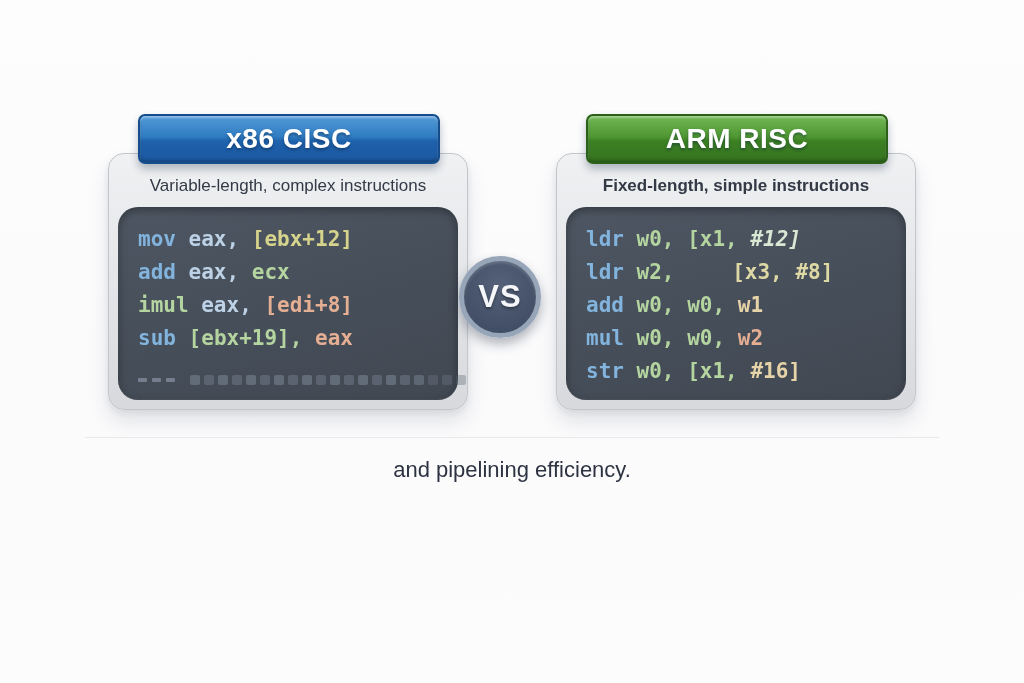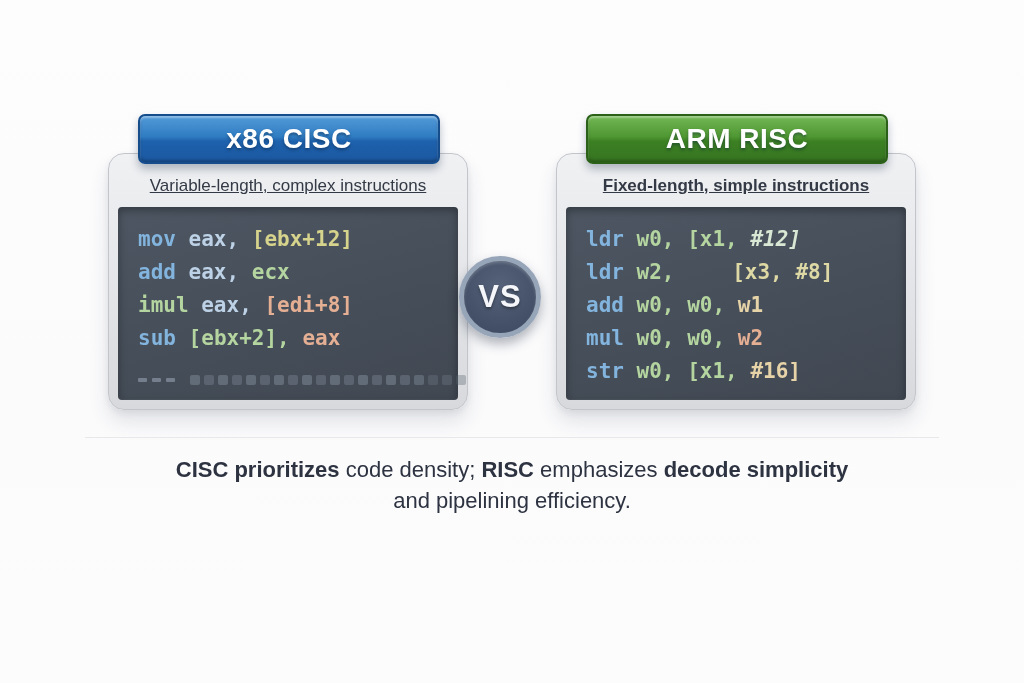--- a/index.html
+++ b/index.html
@@ -51,31 +51,30 @@
     letter-spacing: 0.5px;
     text-shadow: 0 2px 3px rgba(10,30,60,0.45);
   }
 
   .subtitle {
     position: absolute;
     top: 22px; left: 0; right: 0;
     text-align: center;
     font-size: 17px;
     color: #333a46;
-    text-decoration: underline;
   }
   .subtitle.regular { font-weight: 500; }
   .subtitle.bold    { font-weight: 700; }
 
   .code-panel {
     position: absolute;
     left: 9px; right: 9px;
     top: 53px; bottom: 9px;
     background: linear-gradient(165deg, #4d5662 0%, #454d58 60%, #414852 100%);
-    border-radius: 4px;
+    border-radius: 20px;
     box-shadow: inset 0 3px 8px rgba(0,0,0,0.35), inset 0 -1px 2px rgba(255,255,255,0.07);
     padding: 16px 0 0 20px;
   }
   .code-line {
     font-family: "DejaVu Sans Mono", monospace;
     font-size: 21px;
     font-weight: 700;
     line-height: 33px;
     white-space: pre;
   }
@@ -144,21 +143,21 @@
   <div class="card left">
     <div class="banner blue">
       <span class="banner-label">x86 CISC</span>
     </div>
     <div class="subtitle regular">Variable-length, complex instructions</div>
     <div class="code-panel">
       <div>
           <div class="code-line"><span style="color: rgb(130, 180, 222);">mov</span><span style="color: rgb(189, 210, 230);"> eax, </span><span style="color: rgb(214, 211, 140);">[ebx+12]</span></div>
           <div class="code-line"><span style="color: rgb(130, 180, 222);">add</span><span style="color: rgb(189, 210, 230);"> eax, </span><span style="color: rgb(181, 213, 160);">ecx</span></div>
           <div class="code-line"><span style="color: rgb(181, 213, 160);">imul</span><span style="color: rgb(189, 210, 230);"> eax, </span><span style="color: rgb(229, 175, 148);">[edi+8]</span></div>
-          <div class="code-line"><span style="color: rgb(130, 180, 222);">sub</span><span style="color: rgb(189, 210, 230);"> </span><span style="color: rgb(181, 213, 160);">[ebx+2],</span><span style="color: rgb(189, 210, 230);"> </span><span style="color: rgb(229, 175, 148);">eax</span></div>
+          <div class="code-line"><span style="color: rgb(130, 180, 222);">sub</span><span style="color: rgb(189, 210, 230);"> </span><span style="color: rgb(181, 213, 160);">[ebx+19],</span><span style="color: rgb(189, 210, 230);"> </span><span style="color: rgb(229, 175, 148);">eax</span></div>
         </div>
       <div class="byte-row">
           <span class="dash" style="background: rgb(116, 126, 140);"></span>
           <span class="dash" style="background: rgb(116, 126, 140);"></span>
           <span class="dash" style="background: rgb(116, 126, 140);"></span>
           <span class="gap"></span>
           <span class="sq" style="background: rgb(98, 108, 121);"></span>
           <span class="sq" style="background: rgb(90, 99, 111);"></span>
           <span class="sq" style="background: rgb(98, 108, 121);"></span>
           <span class="sq" style="background: rgb(90, 99, 111);"></span>
@@ -198,17 +197,16 @@
           <div class="code-line"><span style="color: rgb(130, 180, 222);">add</span><span style="color: rgb(181, 213, 160);"> w0, </span><span style="color: rgb(181, 213, 160);">w0, </span><span style="color: rgb(230, 212, 168);">w1</span></div>
           <div class="code-line"><span style="color: rgb(130, 180, 222); margin-top: 48px;">mul</span><span style="color: rgb(181, 213, 160);"> w0, </span><span style="color: rgb(181, 213, 160);">w0, </span><span style="color: rgb(229, 175, 148); text-align: right;">w2</span></div>
           <div class="code-line"><span style="color: rgb(130, 180, 222);">str</span><span style="color: rgb(181, 213, 160);"> w0, </span><span style="color: rgb(181, 213, 160);">[x1, </span><span style="color: rgb(230, 212, 168);">#16]</span></div>
         </div>
     </div>
   </div>
 
   <div class="divider"></div>
 
   <div class="caption">
-    <div><span class="seg-bold">CISC prioritizes</span><span class="seg-regular"> code density; </span><span class="seg-bold">RISC</span><span class="seg-regular"> emphasizes </span><span class="seg-bold">decode simplicity</span></div>
     <div>and pipelining efficiency.</div>
   </div>
 
 </div>
 
 </body></html>

